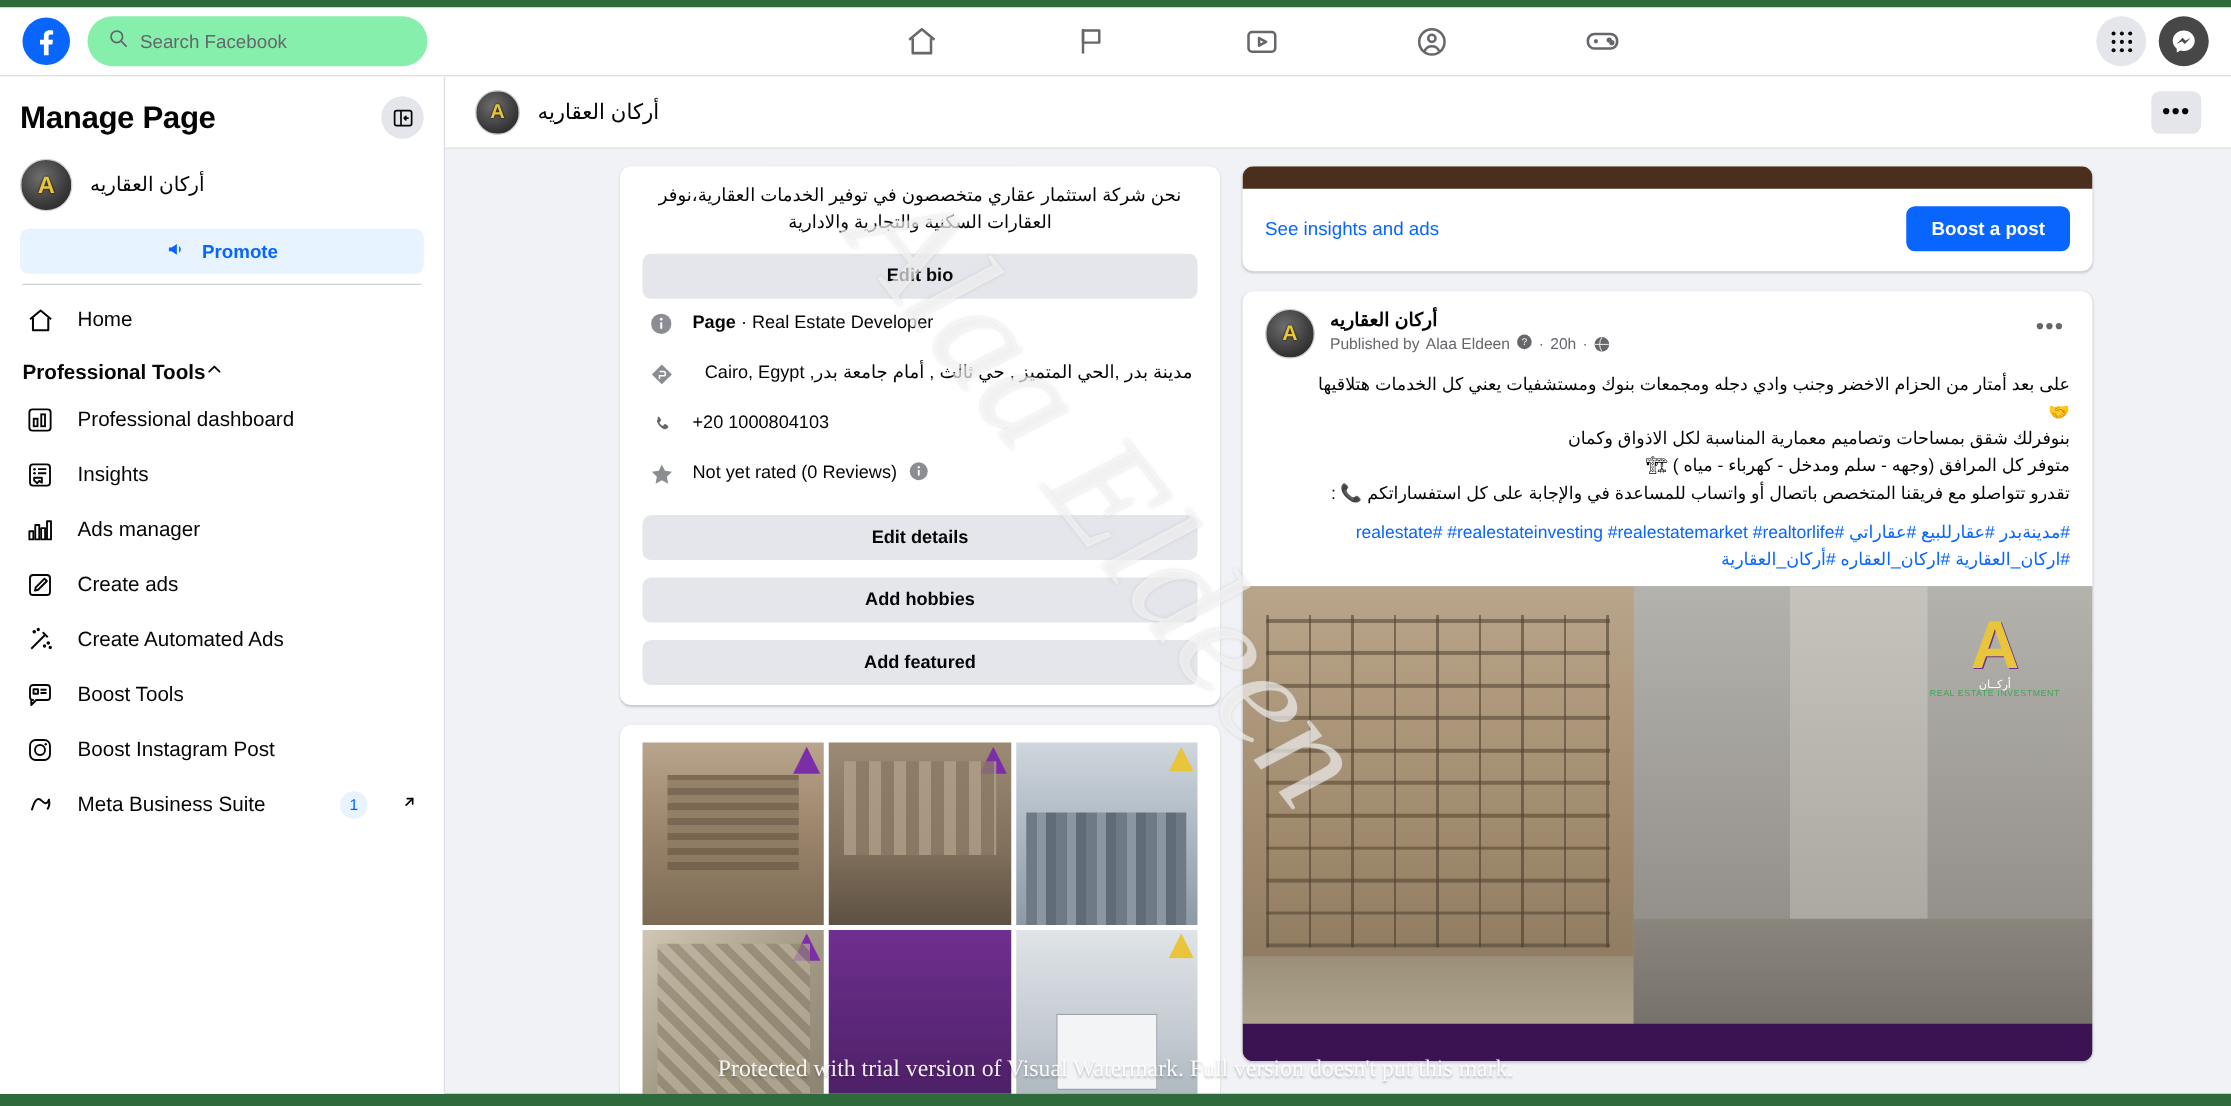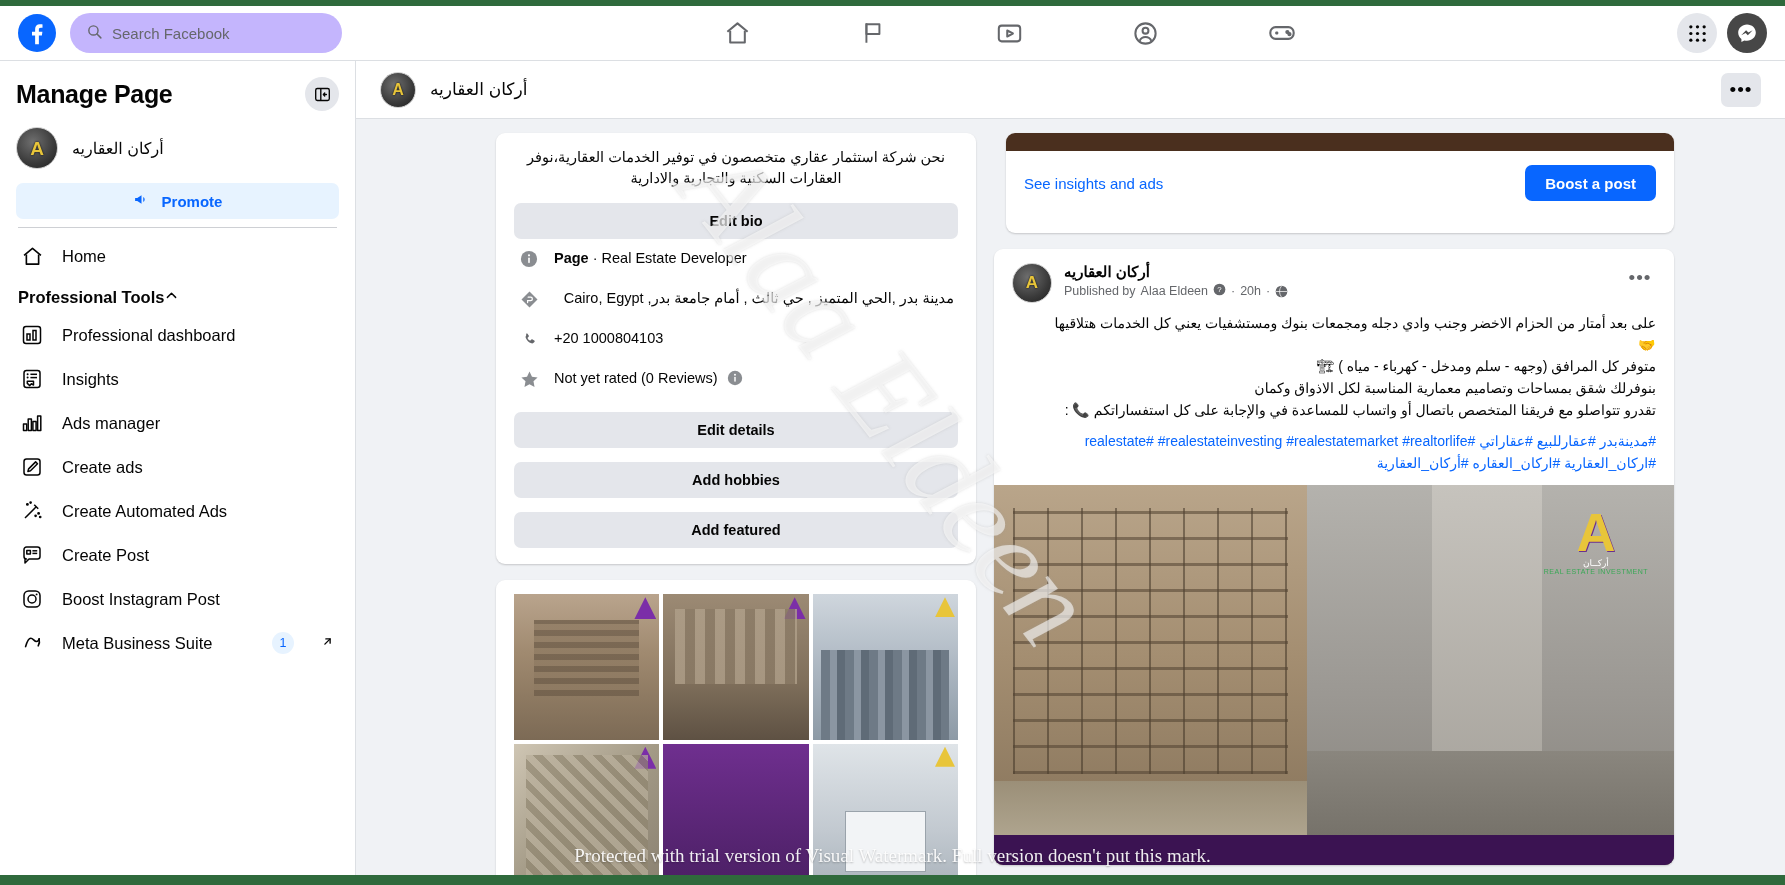--- a/index.html
+++ b/index.html
@@ -17,21 +17,21 @@
   
   .fb-topbar {
     position:absolute; top:6px; left:0; width:1785px; height:55px;
     background:#fff; border-bottom:1px solid #dcdfe3;
     display:flex; align-items:center; padding:0 18px; z-index:40;
   }
   .fb-logo { width:38px; height:38px; border-radius:50%; background:#0866ff;
     display:flex; align-items:center; justify-content:center; flex:0 0 auto; }
   .fb-logo svg { display:block; }
   .search-box {
-    margin-left:14px; width:272px; height:40px; border-radius:20px; background:#c4b5fd;
+    margin-left:14px; width:272px; height:40px; border-radius:20px; background:#86efac;
     display:flex; align-items:center; padding:0 16px; gap:9px; flex:0 0 auto;
   }
   .search-box .ph { color:#65676b; font-size:15px; }
   .nav-center { flex:1; display:flex; align-items:center; justify-content:center; gap:80px; }
   .nav-icon { width:56px; height:40px; display:flex; align-items:center; justify-content:center;
     color:#65676b; cursor:pointer; }
   .topbar-right { display:flex; align-items:center; gap:10px; flex:0 0 auto; }
   .round-btn { width:40px; height:40px; border-radius:50%; background:#e4e6eb;
     display:flex; align-items:center; justify-content:center; color:#050505; cursor:pointer; }
 
@@ -134,21 +134,21 @@
   .thumb-ad { background:linear-gradient(180deg,#6f2f8f 0%,#4a1f63 100%); }
   .thumb-house { background:linear-gradient(180deg,#dfe4e8 0%,#c2c9d0 60%,#aab3bb 100%); }
   .thumb-house::after { content:""; position:absolute; left:22%; right:22%; bottom:12%; height:40%;
     background:#f2f4f6; border:1px solid #9aa3ab; }
   .badge-purple { position:absolute; top:3px; right:3px; width:22px; height:22px;
     background:#7b2ea8; clip-path:polygon(50% 0,100% 100%,0 100%); }
   .badge-yellow { position:absolute; top:3px; right:3px; width:20px; height:20px;
     background:#e8c53a; clip-path:polygon(50% 0,100% 100%,0 100%); }
 
   
-  .insights-card { margin-bottom:16px; padding:0 0 16px 0; overflow:hidden;margin-left:12px; }
+  .insights-card { margin-bottom:16px; padding:0 0 0 0; overflow:hidden; }
   .insights-top { height:18px; background:#4a2f1e; }
   .insights-body { display:flex; align-items:center; justify-content:space-between;
     padding:14px 18px 16px 18px; }
   .insights-link { font-size:15px; color:#0866ff; cursor:pointer; }
   .boost-btn { height:36px; padding:0 20px; border-radius:7px; background:#0866ff; color:#fff;
     font-size:15px; font-weight:bold; display:flex; align-items:center; justify-content:center;
     cursor:pointer; }
 
   .post-card { overflow:hidden; }
   .post-head { display:flex; align-items:flex-start; padding:14px 18px 4px 18px; gap:12px; }
@@ -401,21 +401,21 @@
 
     <div class="sb-item">
       <span class="sb-icon">
         <svg width="22" height="22" viewBox="0 0 22 22" fill="none" stroke="#050505" stroke-width="1.5" stroke-linejoin="round">
           <path d="M3 5.5A2.5 2.5 0 0 1 5.5 3h11A2.5 2.5 0 0 1 19 5.5v7a2.5 2.5 0 0 1-2.5 2.5H8l-4 4v-4H5.5A2.5 2.5 0 0 1 3 12.5z"></path>
           <rect x="5.8" y="6.4" width="3.6" height="3.6"></rect>
           <line x1="11.4" y1="6.8" x2="16.2" y2="6.8"></line>
           <line x1="11.4" y1="9.4" x2="16.2" y2="9.4"></line>
         </svg>
       </span>
-      <span class="lbl">Create Post</span>
+      <span class="lbl">Boost Tools</span>
     </div>
 
     <div class="sb-item">
       <span class="sb-icon">
         <svg width="22" height="22" viewBox="0 0 22 22" fill="none" stroke="#050505" stroke-width="1.5">
           <rect x="3" y="3" width="16" height="16" rx="4.6"></rect>
           <circle cx="11" cy="11" r="4"></circle>
             <circle cx="15.6" cy="6.4" r=".95" fill="#050505" stroke="none"></circle>
         </svg>
       </span>
@@ -575,22 +575,22 @@
                     </svg>
                 </span>
               </div>
             </div>
             <div class="post-more">•••</div>
           </div>
 
           <div class="post-body">
             <div>على بعد أمتار من الحزام الاخضر وجنب وادي دجله ومجمعات بنوك ومستشفيات يعني كل الخدمات هتلاقيها</div>
             <div>🤝</div>
+            <div>بنوفرلك شقق بمساحات وتصاميم معمارية المناسبة لكل الاذواق وكمان</div>
             <div>متوفر كل المرافق (وجهه - سلم ومدخل - كهرباء - مياه ) 🏗</div>
-            <div>بنوفرلك شقق بمساحات وتصاميم معمارية المناسبة لكل الاذواق وكمان</div>
             <div>تقدرو  تتواصلو مع فريقنا المتخصص باتصال أو واتساب للمساعدة في والإجابة على كل استفساراتكم 📞 :</div>
           </div>
           <div class="post-tags">
             <div>#مدينةبدر #عقارللبيع #عقاراتي #realestate# #realestateinvesting #realestatemarket #realtorlife</div>
             <div>#اركان_العقارية #اركان_العقاره #أركان_العقارية</div>
           </div>
 
           <div class="post-img">
             <div class="img-left"></div>
             <div class="img-right"></div>

